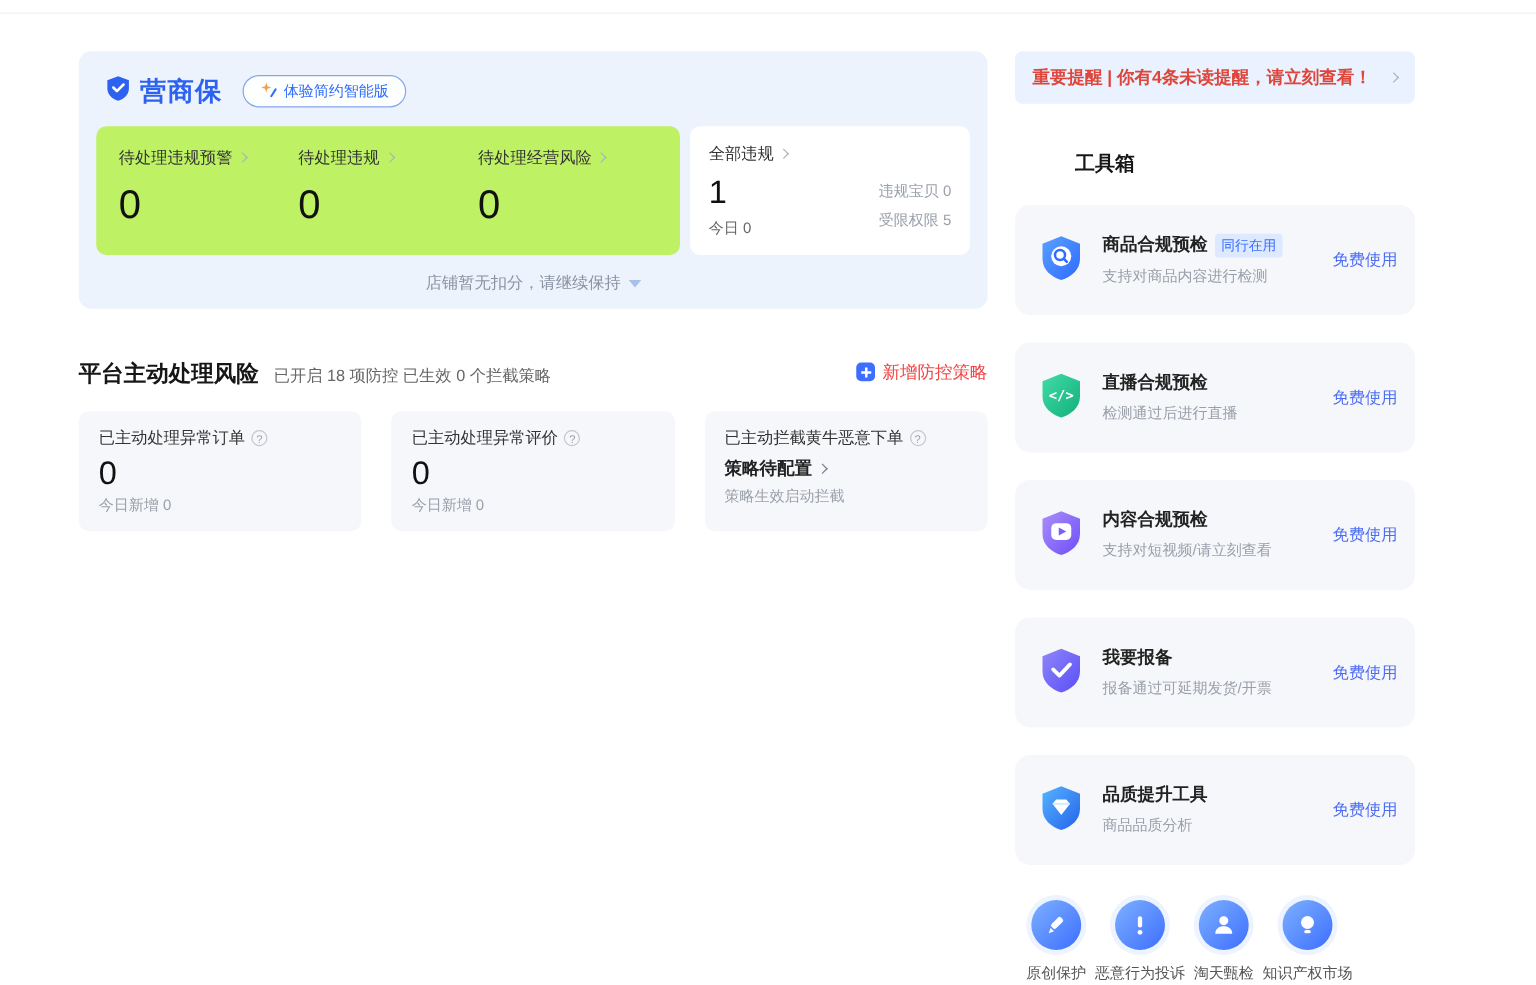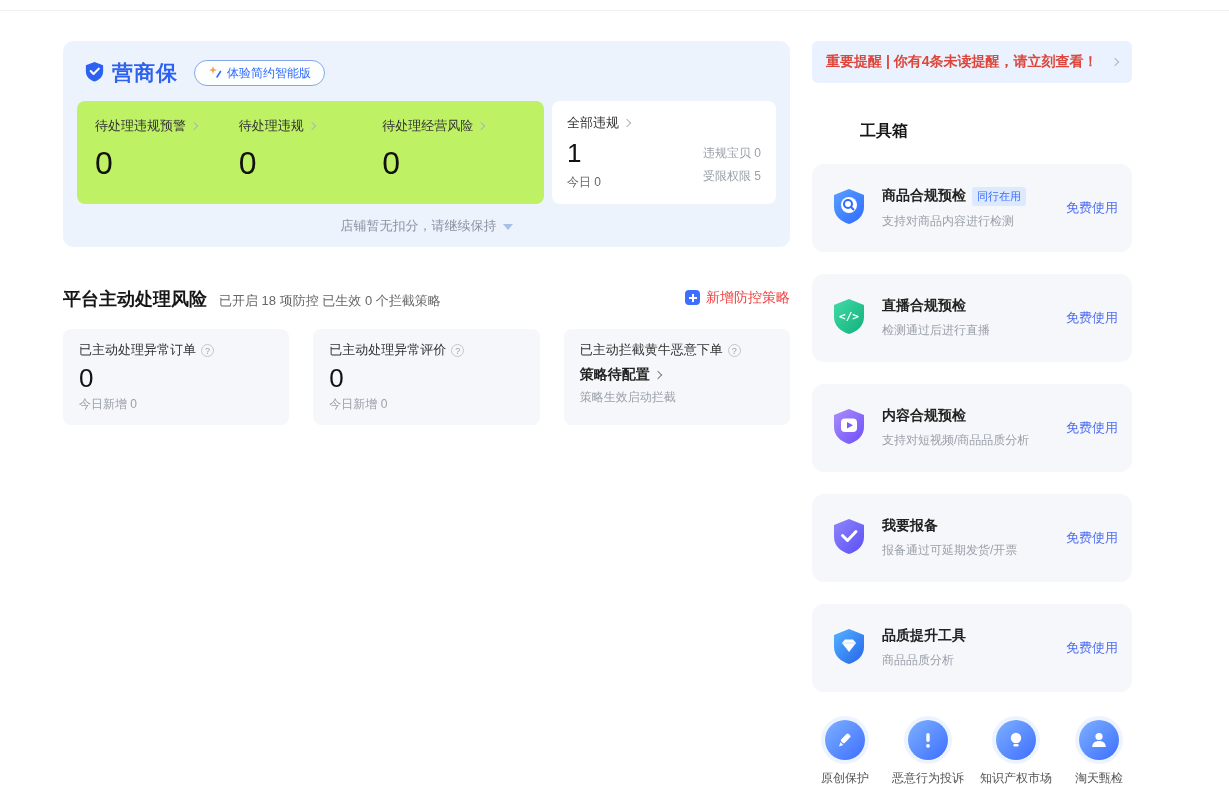--- a/index.html
+++ b/index.html
@@ -68,21 +68,21 @@
   .tool-card { height:88px; background:#f6f7fa; border-radius:12px; display:flex; align-items:center;
     gap:12px; padding:0 14px 0 16px; cursor:pointer; }
   .tool-info { flex:1; }
   .tool-title-row { display:flex; align-items:center; }
   .tool-title { font-size:14px; font-weight:700; color:#222; }
   .tool-badge { margin-left:6px; font-size:11px; color:#3d6eff; background:#dce9ff;
     border-radius:3px; padding:2px 5px; }
   .tool-desc { font-size:12px; color:#9aa0aa; margin-top:7px; }
   .tool-action { font-size:13px; color:#4e6ef2; cursor:pointer; white-space:nowrap; }
 
-  .quick-links { margin-top:28px; display:flex; justify-content:space-between; padding:0 2px; }
+  .quick-links { margin-top:28px; display:flex; justify-content:flex-start; padding:0 2px; }
   .quick-item { display:flex; flex-direction:column; align-items:center; cursor:pointer; min-width:62px; }
   .quick-icon { width:40px; height:40px; border-radius:50%;
     background:linear-gradient(135deg,#7db1ff,#3d6eff); box-shadow:0 0 0 4px #eef4ff;
     display:flex; align-items:center; justify-content:center; }
   .quick-label { margin-top:10px; font-size:12px; color:#555; white-space:nowrap; }
 </style>
 </head>
 <body>
 
 <div class="top-divider"></div>
@@ -274,21 +274,21 @@
               </defs>
             <path d="M21 4 L36 10 V22 C36 31 29 36.5 21 39 C13 36.5 6 31 6 22 V10 Z" fill="url(#g-purple)"></path>
             <rect x="13" y="13.5" width="16" height="13.5" rx="4" fill="#fff"></rect>
             <path d="M19 17 L25 20.2 L19 23.4 Z" fill="#7c5cfa"></path>
           </svg>
         </span>
         <div class="tool-info">
           <div class="tool-title-row">
             <span class="tool-title">内容合规预检</span>
           </div>
-          <div class="tool-desc">支持对短视频/商品品质分析</div>
+          <div class="tool-desc">支持对短视频/请立刻查看</div>
         </div>
         <span class="tool-action">免费使用</span>
       </div>
 
       <div class="tool-card">
         <span>
           <svg width="42" height="42" viewBox="0 0 42 42">
             <defs>
                 <linearGradient id="g-indigo" x1="0" y1="0" x2="1" y2="1">
               <stop offset="0" stop-color="#8f86fb"></stop>
@@ -347,31 +347,31 @@
           <svg width="20" height="20" viewBox="0 0 20 20">
             <rect x="8.3" y="3" width="3.4" height="9" rx="1.7" fill="#fff"></rect>
             <circle cx="10" cy="15.8" r="1.9" fill="#fff"></circle>
           </svg>
         </span>
         <span class="quick-label">恶意行为投诉</span>
       </div>
       <div class="quick-item">
         <span class="quick-icon">
           <svg width="20" height="20" viewBox="0 0 20 20">
-            <circle cx="10" cy="8" r="5.2" fill="#fff"></circle>
-            <rect x="7.4" y="14" width="5.2" height="2.6" rx="1.3" fill="#fff"></rect>
-          </svg>
-        </span>
-        <span class="quick-label">知识产权市场</span>
+            <circle cx="10" cy="6.5" r="3.6" fill="#fff"></circle>
+            <path d="M3.2 17 C3.2 13 6.2 11 10 11 C13.8 11 16.8 13 16.8 17 Z" fill="#fff"></path>
+          </svg>
+        </span>
+        <span class="quick-label">淘天甄检</span>
       </div>
       <div class="quick-item">
         <span class="quick-icon">
           <svg width="20" height="20" viewBox="0 0 20 20">
-            <circle cx="10" cy="6.5" r="3.6" fill="#fff"></circle>
-            <path d="M3.2 17 C3.2 13 6.2 11 10 11 C13.8 11 16.8 13 16.8 17 Z" fill="#fff"></path>
-          </svg>
-        </span>
-        <span class="quick-label">淘天甄检</span>
+            <circle cx="10" cy="8" r="5.2" fill="#fff"></circle>
+            <rect x="7.4" y="14" width="5.2" height="2.6" rx="1.3" fill="#fff"></rect>
+          </svg>
+        </span>
+        <span class="quick-label">知识产权市场</span>
       </div>
     </div>
 
   </div>
 </div>
 
 </body></html>

